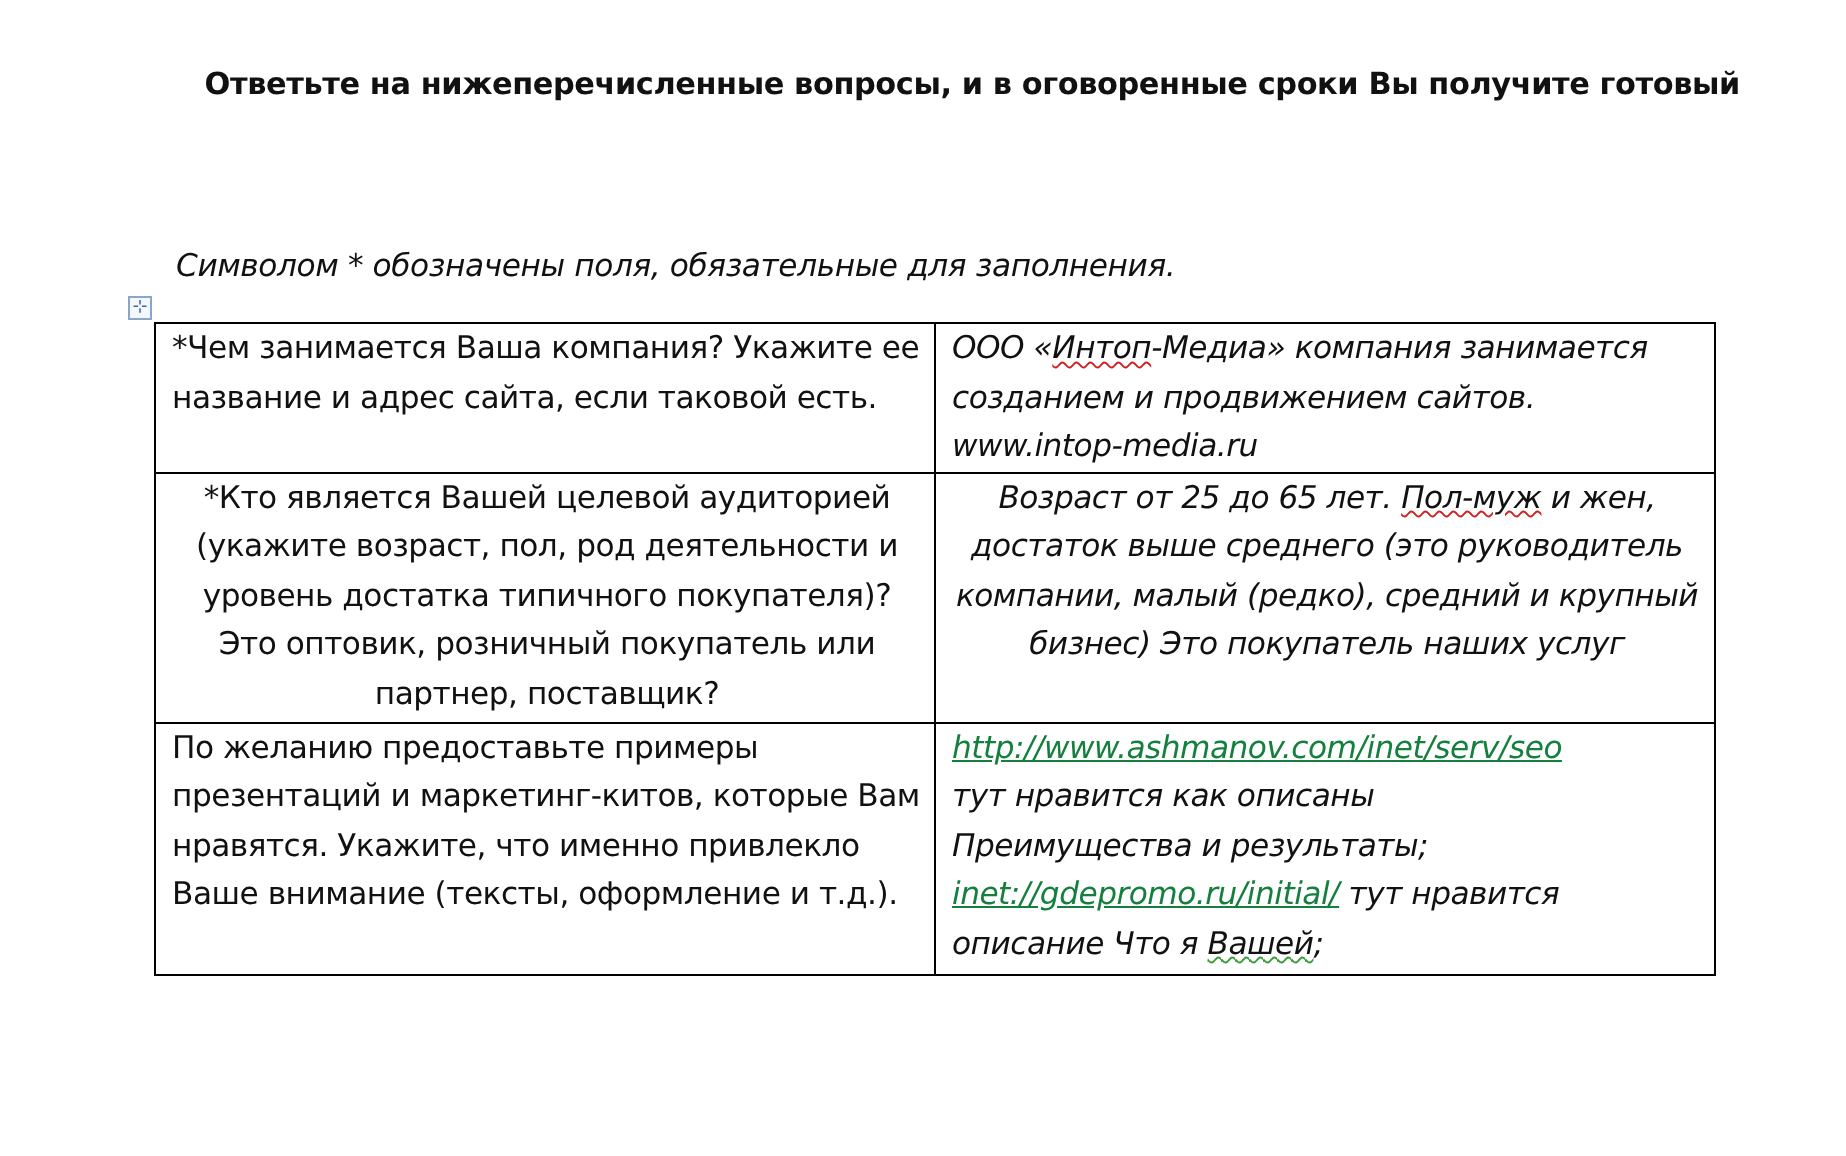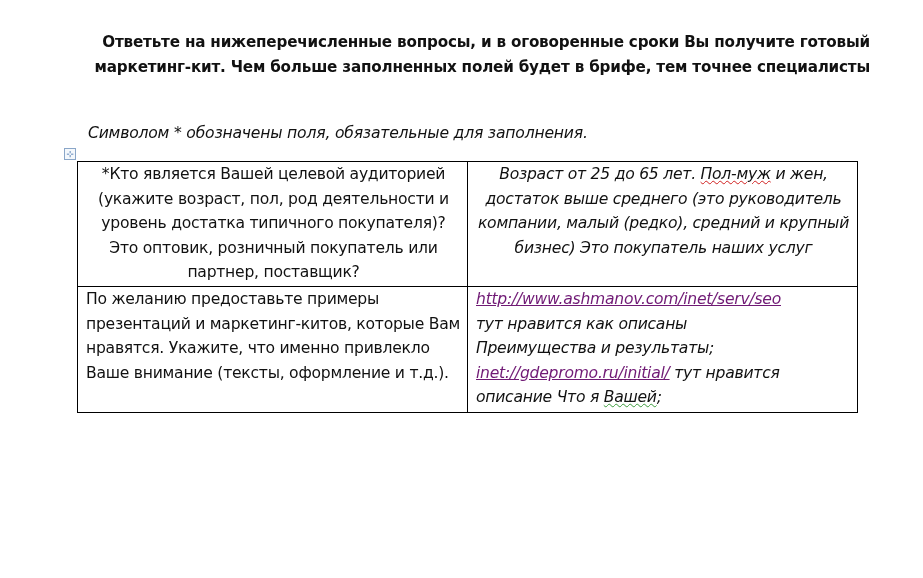--- a/index.html
+++ b/index.html
@@ -14,38 +14,41 @@
                  text-align:center; color:#3a6aa8; }
   table { position:absolute; left:77px; top:161px; border-collapse:collapse; table-layout:fixed;
           width:780px; }
   td { border:1.3px solid #000; vertical-align:top; padding:0 6px 0 8px;
        font-size:15.6px; line-height:24.5px; letter-spacing:-0.25px; }
   td.q { width:375px; }
   td.a { width:375px; }
   tr.r1 td { height:73px; } tr.r2 td { height:97px; } tr.r3 td { height:124px;text-align:center; } tr.r4 td { height:125px; }
   .it { font-style:italic; }
   .b { font-weight:normal; }
-  a.link { color:#701a75; text-decoration:underline; }
+  a.link { color:#15803d; text-decoration:underline; }
   .spell { text-decoration:underline wavy #d02020; text-decoration-thickness:1px; }
   .gram { text-decoration:underline wavy #3a9a3a; text-decoration-thickness:1px; }
 </style>
 </head>
 <body>
 
 <div class="intro">
   <div>Ответьте на нижеперечисленные вопросы, и в оговоренные сроки Вы получите готовый</div>
-  <div>маркетинг-кит. Чем больше заполненных полей будет в брифе, тем точнее специалисты</div>
 </div>
 
 <div class="note">Символом * обозначены поля, обязательные для заполнения.</div>
 
 <div class="move-handle">⊹</div>
 
 <table>
   <tbody>
+      <tr class="r1">
+    <td class="q">*Чем занимается Ваша компания? Укажите ее название и адрес сайта, если таковой есть.</td>
+    <td class="a it"><span>ООО «</span><span class="spell">Интоп</span><span>-Медиа» компания занимается созданием и продвижением сайтов. www.intop-media.ru</span></td>
+  </tr>
   <tr class="r3">
     <td class="q">*Кто является Вашей целевой аудиторией (укажите возраст, пол, род деятельности и уровень достатка типичного покупателя)? Это оптовик, розничный покупатель или партнер, поставщик?</td>
     <td class="a it"><span>Возраст  от 25 до 65 лет. </span><span class="spell">Пол-муж</span><span> и жен, достаток выше среднего (это руководитель компании, малый (редко), средний и крупный бизнес) Это покупатель наших услуг</span></td>
   </tr>
   <tr class="r4">
     <td class="q">По желанию предоставьте примеры презентаций и маркетинг-китов, которые Вам нравятся. Укажите, что именно привлекло Ваше внимание (тексты, оформление и т.д.).</td>
     <td class="a it"><a class="link">http://www.ashmanov.com/inet/serv/seo</a><br><span>тут нравится как описаны</span><br><span class="b">Преимущества и результаты;</span><br><a class="link">inet://gdepromo.ru/initial/</a><span>  тут нравится описание </span><span class="b">Что я </span><span class="b gram">Вашей</span><span class="b">;</span></td>
   </tr>
 </tbody>
   </table>

